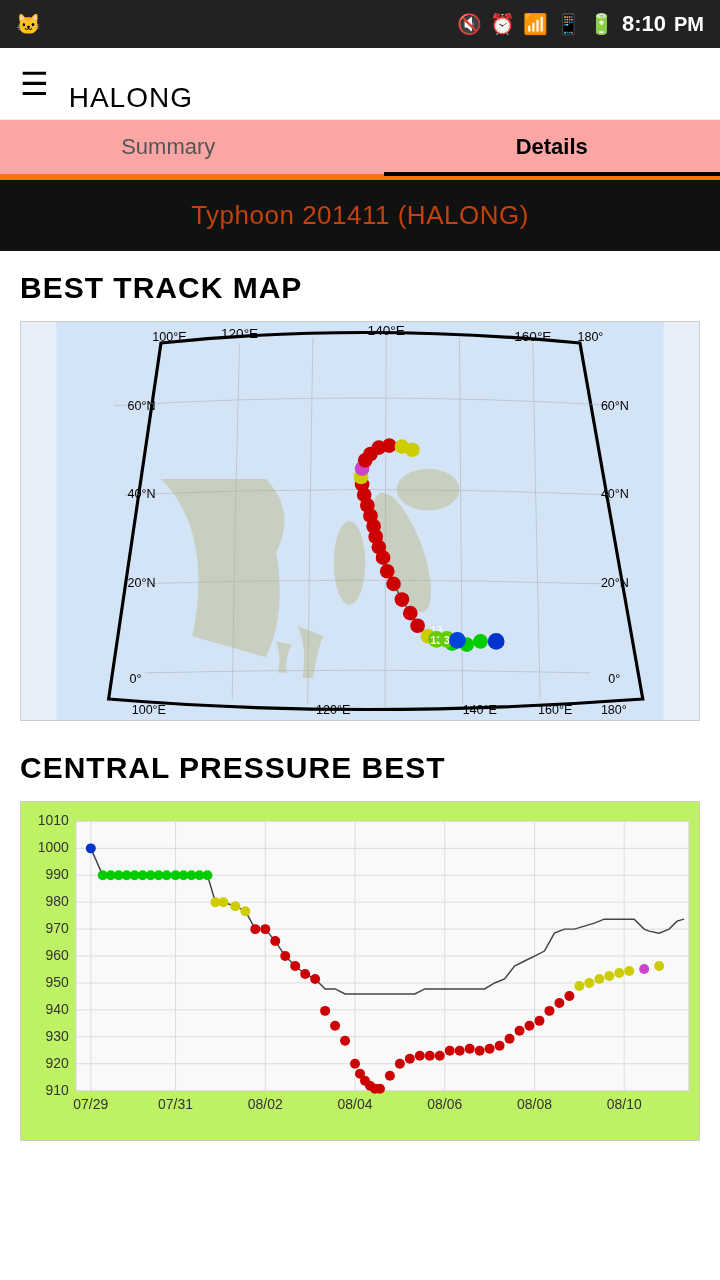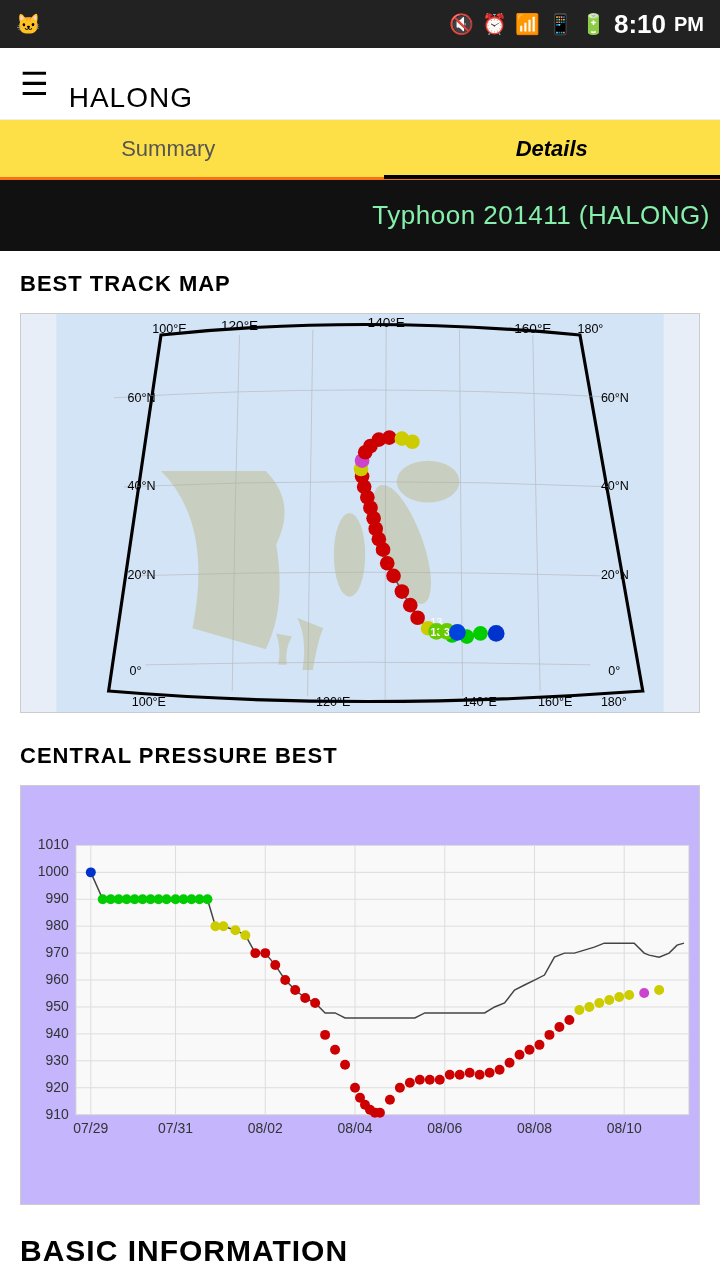--- a/index.html
+++ b/index.html
@@ -11,108 +11,107 @@
       background: #222;
       color: #fff;
       height: 48px;
       display: flex;
       align-items: center;
       padding: 0 16px;
       font-size: 20px;
     }
     .status-bar .left { display: flex; align-items: center; gap: 8px; }
     .status-bar .right { margin-left: auto; display: flex; align-items: center; gap: 8px; font-size: 20px; font-weight: bold; }
-    .status-bar .time { font-size: 26px; font-weight: bold; }
+    .status-bar .time { font-size: 22px; font-weight: bold; }
 
     
     .app-bar {
       background: #fff;
       height: 72px;
       display: flex;
       align-items: center;
       padding: 0 20px;
       border-bottom: 1px solid #eee;
       box-shadow: 0 2px 4px rgba(0,0,0,0.1);
     }
     .app-bar .hamburger { font-size: 32px; margin-right: 20px; cursor: pointer; line-height: 1; }
     .app-bar .title { font-size: 28px; font-weight: 500; letter-spacing: 1px; margin-top: 28px; }
 
     
     .tabs {
-      background: #fde047;
+      background: #fca5a5;
       display: flex;
-      border-bottom: 3px solid #f97316;
+      border-bottom: 6px solid #f97316;
       height: 60px;
       gap: 47px;
     }
     .tab {
       flex: 1;
       display: flex;
       align-items: center;
       justify-content: center;
       font-size: 22px;
       cursor: pointer;
       color: #555;
       position: relative;
       white-space: nowrap;
     }
     .tab.active {
       color: #000;
       font-weight: bold;
-      font-style: italic;
     }
     .tab.active::after {
       content: '';
       position: absolute;
       bottom: -2px;
       left: 0; right: 0;
       height: 4px;
       background: #000;
     }
 
     
     .typhoon-header {
       background: #111;
-      color: #86efac;
-      text-align: right;
+      color: #c2410c;
+      text-align: center;
       padding: 20px 10px;
       font-size: 26px;
       letter-spacing: 0.5px;
     }
 
     
     .content { padding: 20px 20px; }
 
     .section-title {
-      font-size: 22px;
+      font-size: 30px;
       font-weight: bold;
       margin-bottom: 16px;
       letter-spacing: 1px;
     }
 
     
     .map-container {
       width: 100%;
       height: 400px;
       position: relative;
       margin-bottom: 30px;
       border: 1px solid #ccc;
       overflow: hidden;
       background: #e8eef7;
     }
     .map-svg { width: 100%; height: 100%; }
 
     
     .chart-container {
       width: 100%;
-      height: 420px;
+      height: 340px;
       position: relative;
-      margin-bottom: 29px;
+      margin-bottom: 14px;
       border: 1px solid #ccc;
-      background: #c4b5fd;
+      background: #bef264;
     }
     .chart-svg { width: 100%; height: 100%; }
 
     .basic-info-title {
       font-size: 30px;
       font-weight: bold;
       letter-spacing: 1px;
       padding-bottom: 10px;
     }
   </style>
@@ -421,15 +420,14 @@
       <circle cx="580" cy="168" r="5" fill="#cccc00"></circle>
       <circle cx="590" cy="165" r="5" fill="#cccc00"></circle>
       <circle cx="600" cy="162" r="5" fill="#cccc00"></circle>
       <circle cx="610" cy="160" r="5" fill="#cccc00"></circle>
 
       <circle cx="625" cy="158" r="5" fill="#cc44cc"></circle>
       <circle cx="640" cy="155" r="5" fill="#cccc00"></circle>
     </svg>
   </div>
 
-  <div class="basic-info-title">BASIC INFORMATION</div>
 
 </div>
 
 </body></html>

